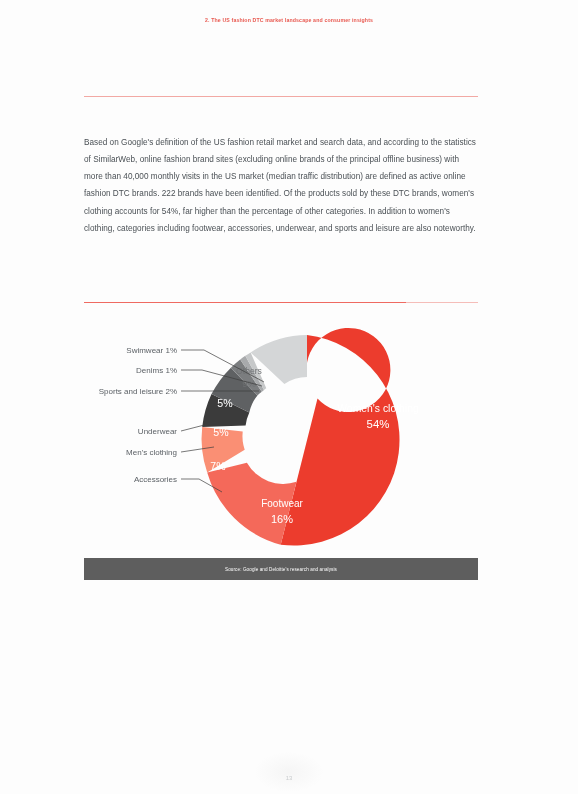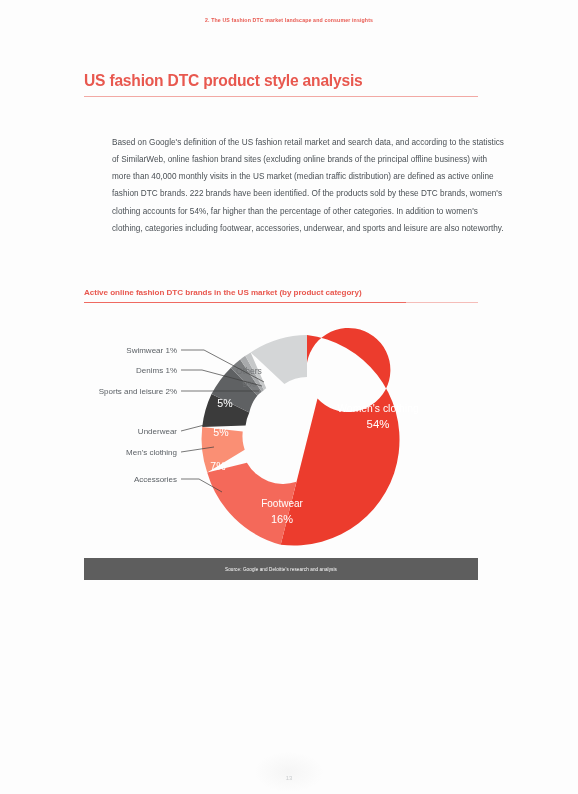--- a/index.html
+++ b/index.html
@@ -53,21 +53,20 @@
 
   
   .body-copy {
     position: absolute;
     left: 84px;
     width: 396px;
     font-size: 8.2px;
     line-height: 17.1px;
     color: #4a5055;
     letter-spacing: 0.02px;
-    margin-left: 28px;
   }
   .body-copy.para-1 { top: 126px; }
   .body-copy.para-2 { top: 613px; }
 
   
   .chart-caption {
     position: absolute;
     left: 84px;
     top: 288px;
     font-size: 8.1px;
@@ -141,26 +140,24 @@
 
   svg text { font-family: "Liberation Sans", sans-serif; }
 </style>
 </head>
 <body>
 
 <div id="page">
 
   <div class="running-header">2. The US fashion DTC market landscape and consumer insights</div>
 
-  <div class="page-title">US fashion DTC product style analysis</div>
   <div class="title-rule"></div>
 
   <p class="body-copy para-1">Based on Google's definition of the US fashion retail market and search data, and according to the statistics of SimilarWeb, online fashion brand sites (excluding online brands of the principal offline business) with more than 40,000 monthly visits in the US market (median traffic distribution) are defined as active online fashion DTC brands. 222 brands have been identified. Of the products sold by these DTC brands, women's clothing accounts for 54%, far higher than the percentage of other categories. In addition to women's clothing, categories including footwear, accessories, underwear, and sports and leisure are also noteworthy.</p>
 
-  <div class="chart-caption">Active online fashion DTC brands in the US market (by product category)</div>
   <div class="chart-caption-rule"></div>
 
   <div class="chart-area">
     <svg class="chart-svg" width="394" height="240" viewBox="0 0 394 240">
 
       <g>
 
         <path fill="#ec3c2d" d="M 223 23
                  A 105 105 0 1 1 196.7 232.7
                  L 233.5 86.4

